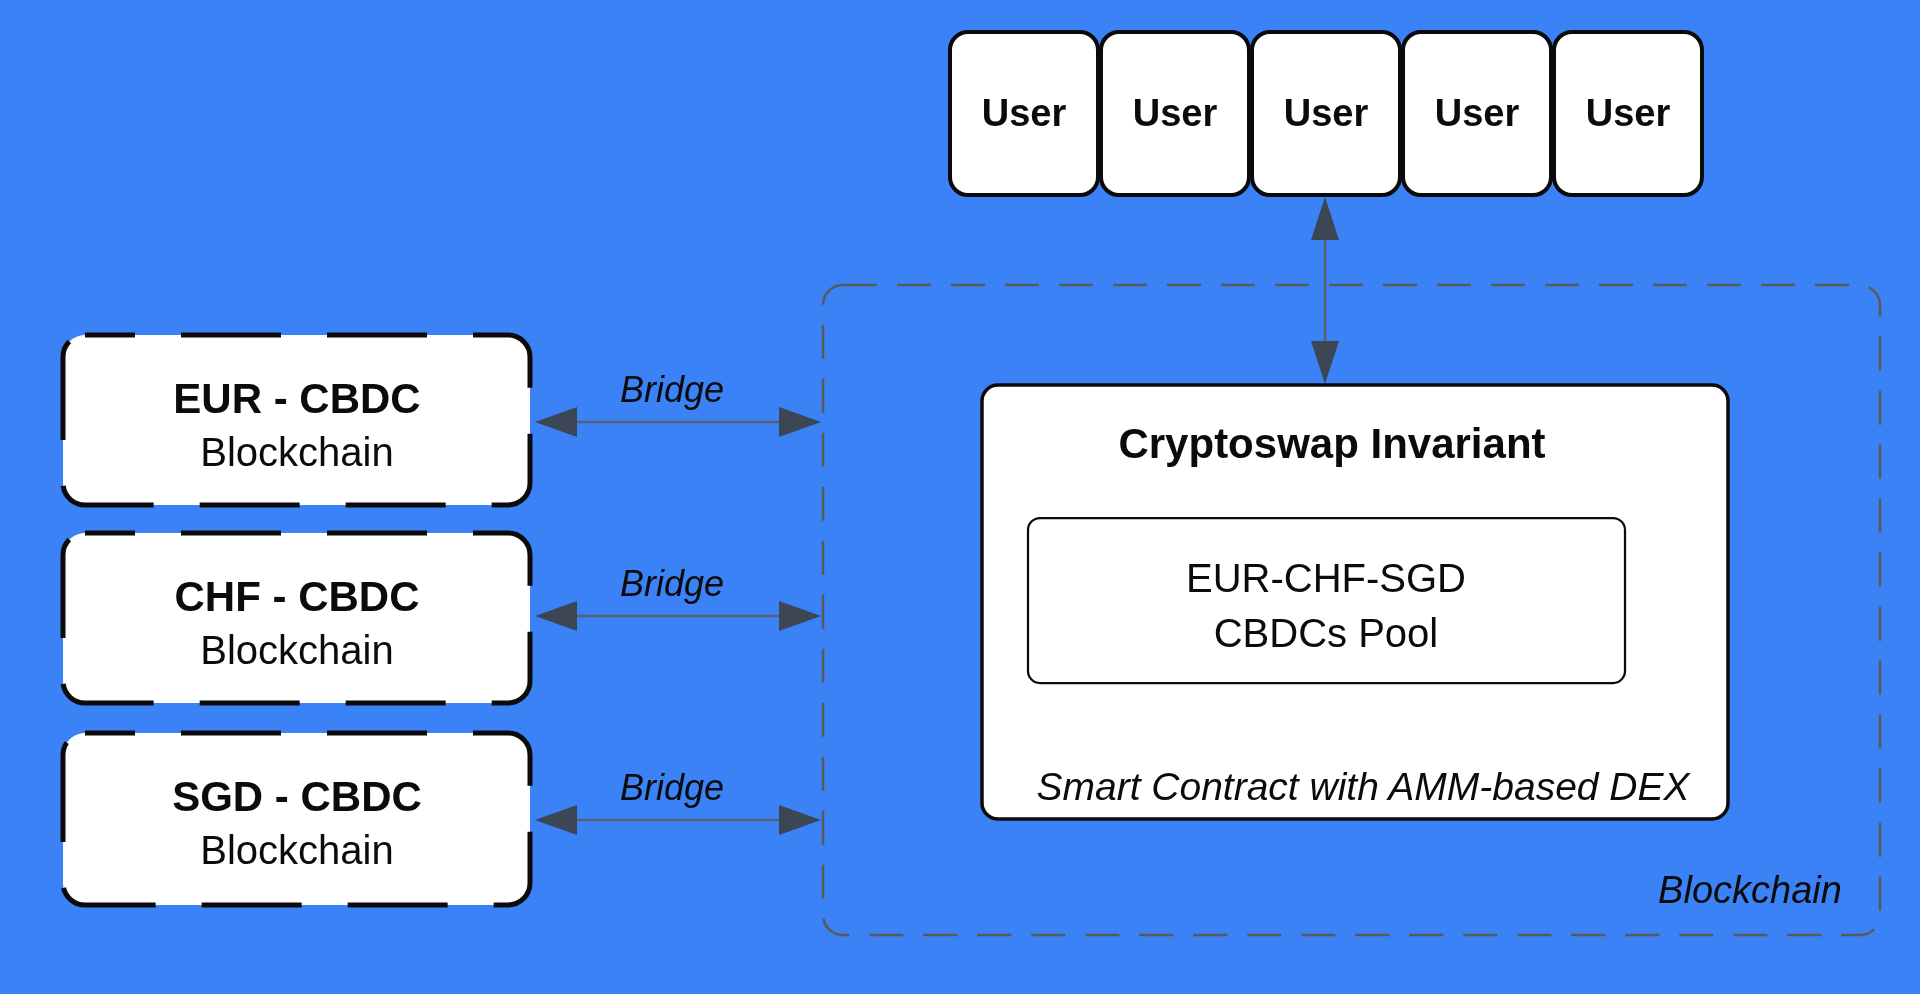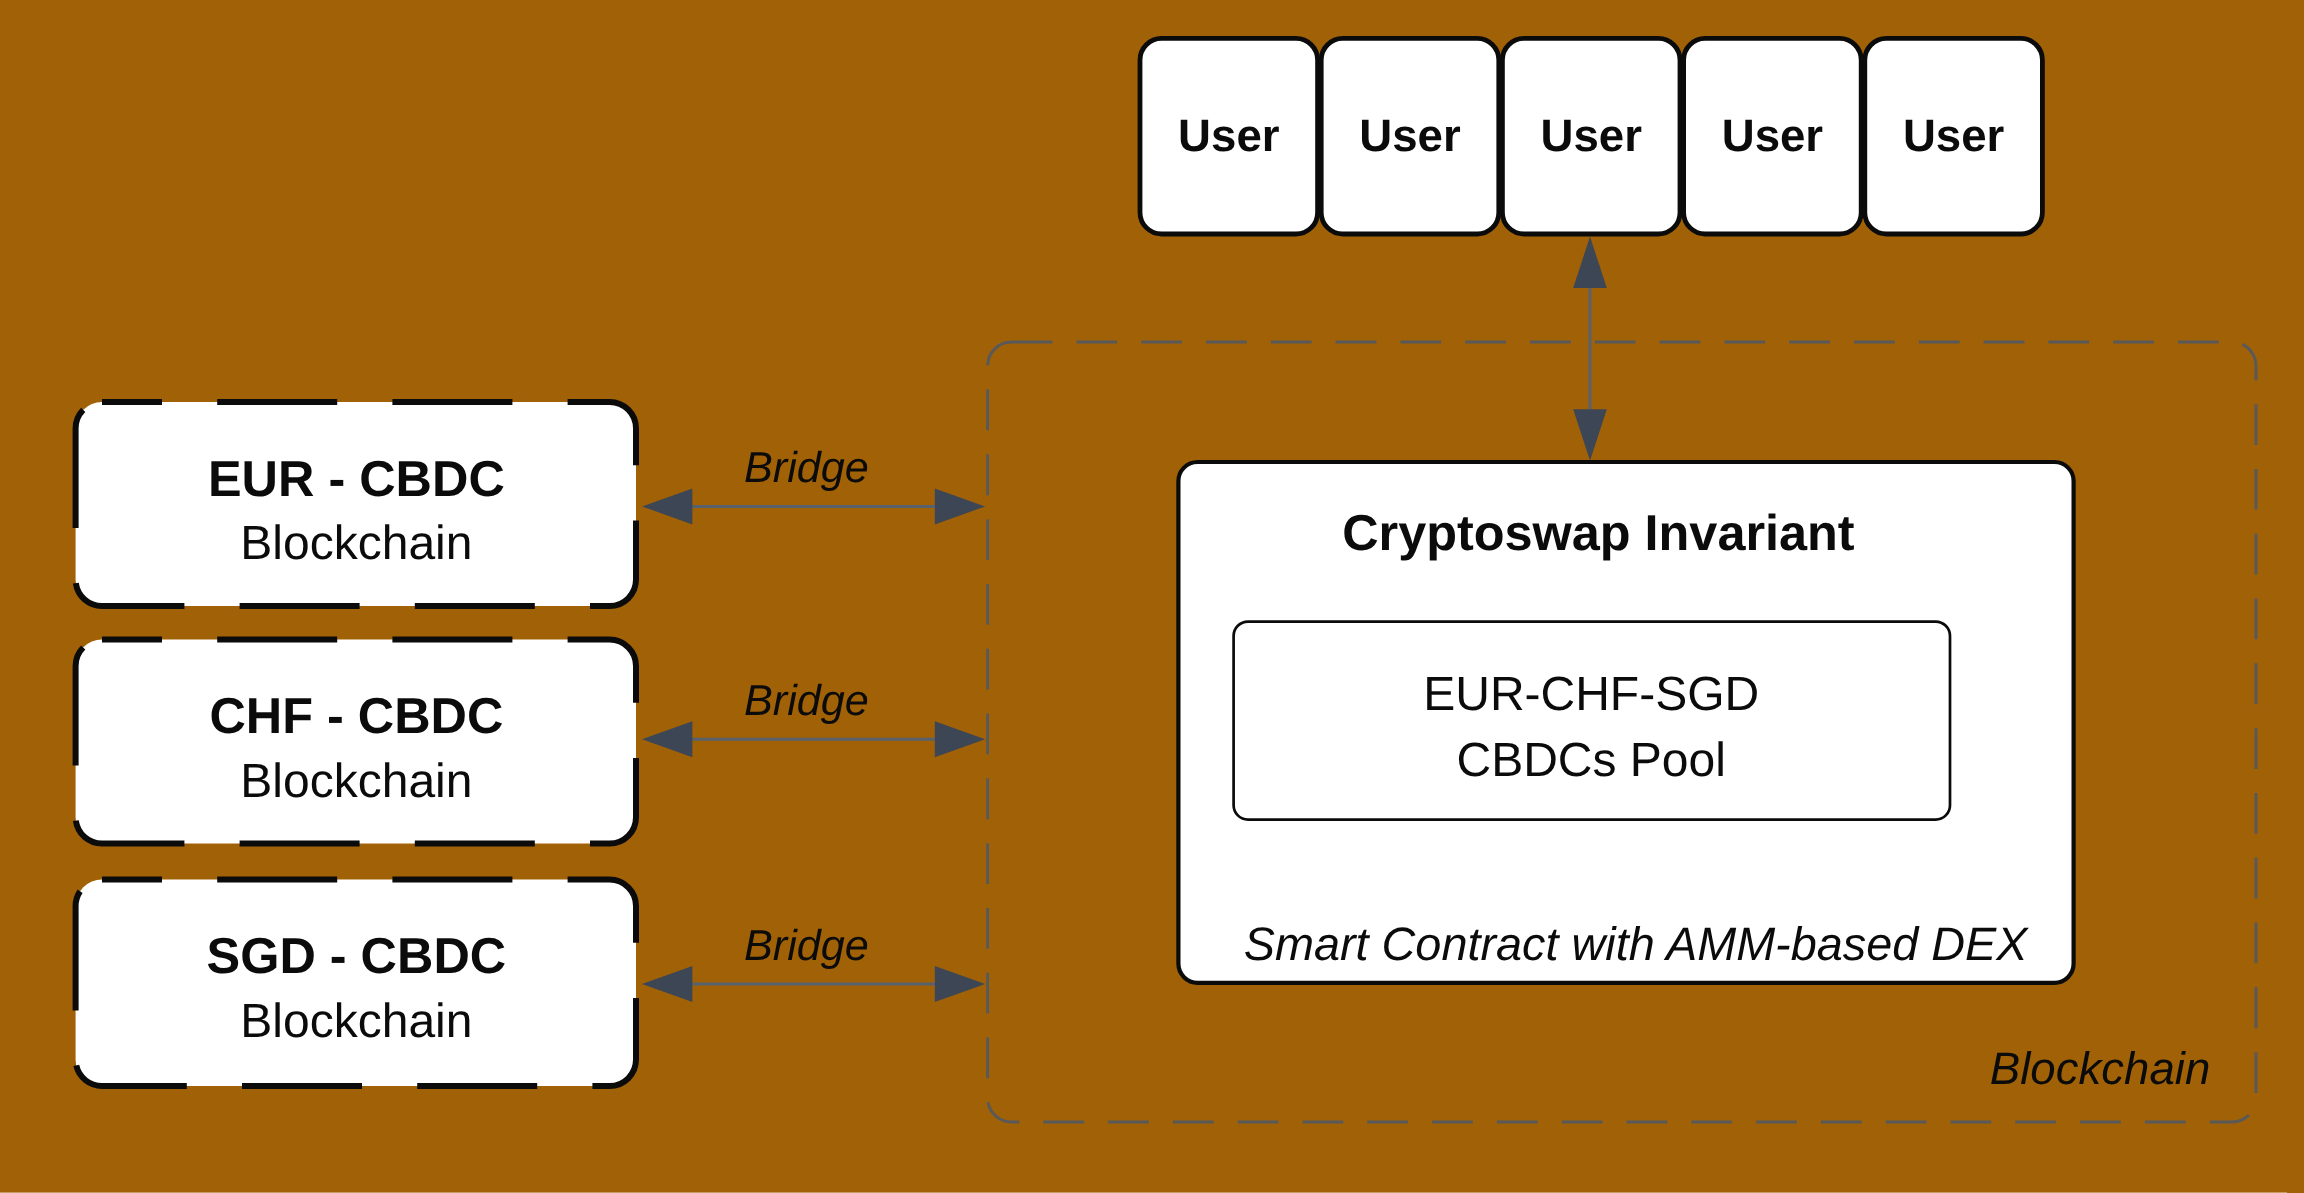--- a/index.html
+++ b/index.html
@@ -1,16 +1,16 @@
 <!DOCTYPE html>
 <html><head>
 <meta charset="utf-8">
 <style>
   html,body{margin:0;padding:0;background:#ffffff;}
-  .stage{position:relative;width:1920px;height:994px;background:#a16207;overflow:hidden;}
+  .stage{position:relative;width:1920px;height:994px;background:#3b82f6;overflow:hidden;}
   svg{display:block;font-family:"Liberation Sans",sans-serif;}
   
   .solid-box{fill:#ffffff;stroke:#0b0b0b;}
   .user-box{stroke-width:4;}
   .contract-box{stroke-width:3.5;}
   .pool-box{stroke-width:2.25;}
   .chain-box{fill:#ffffff;stroke:#0b0b0b;stroke-width:5;
              stroke-dasharray:100 46;stroke-dashoffset:50;}
   .container-box{fill:none;stroke:#595959;stroke-width:2.5;
                  stroke-dasharray:34 20;}

